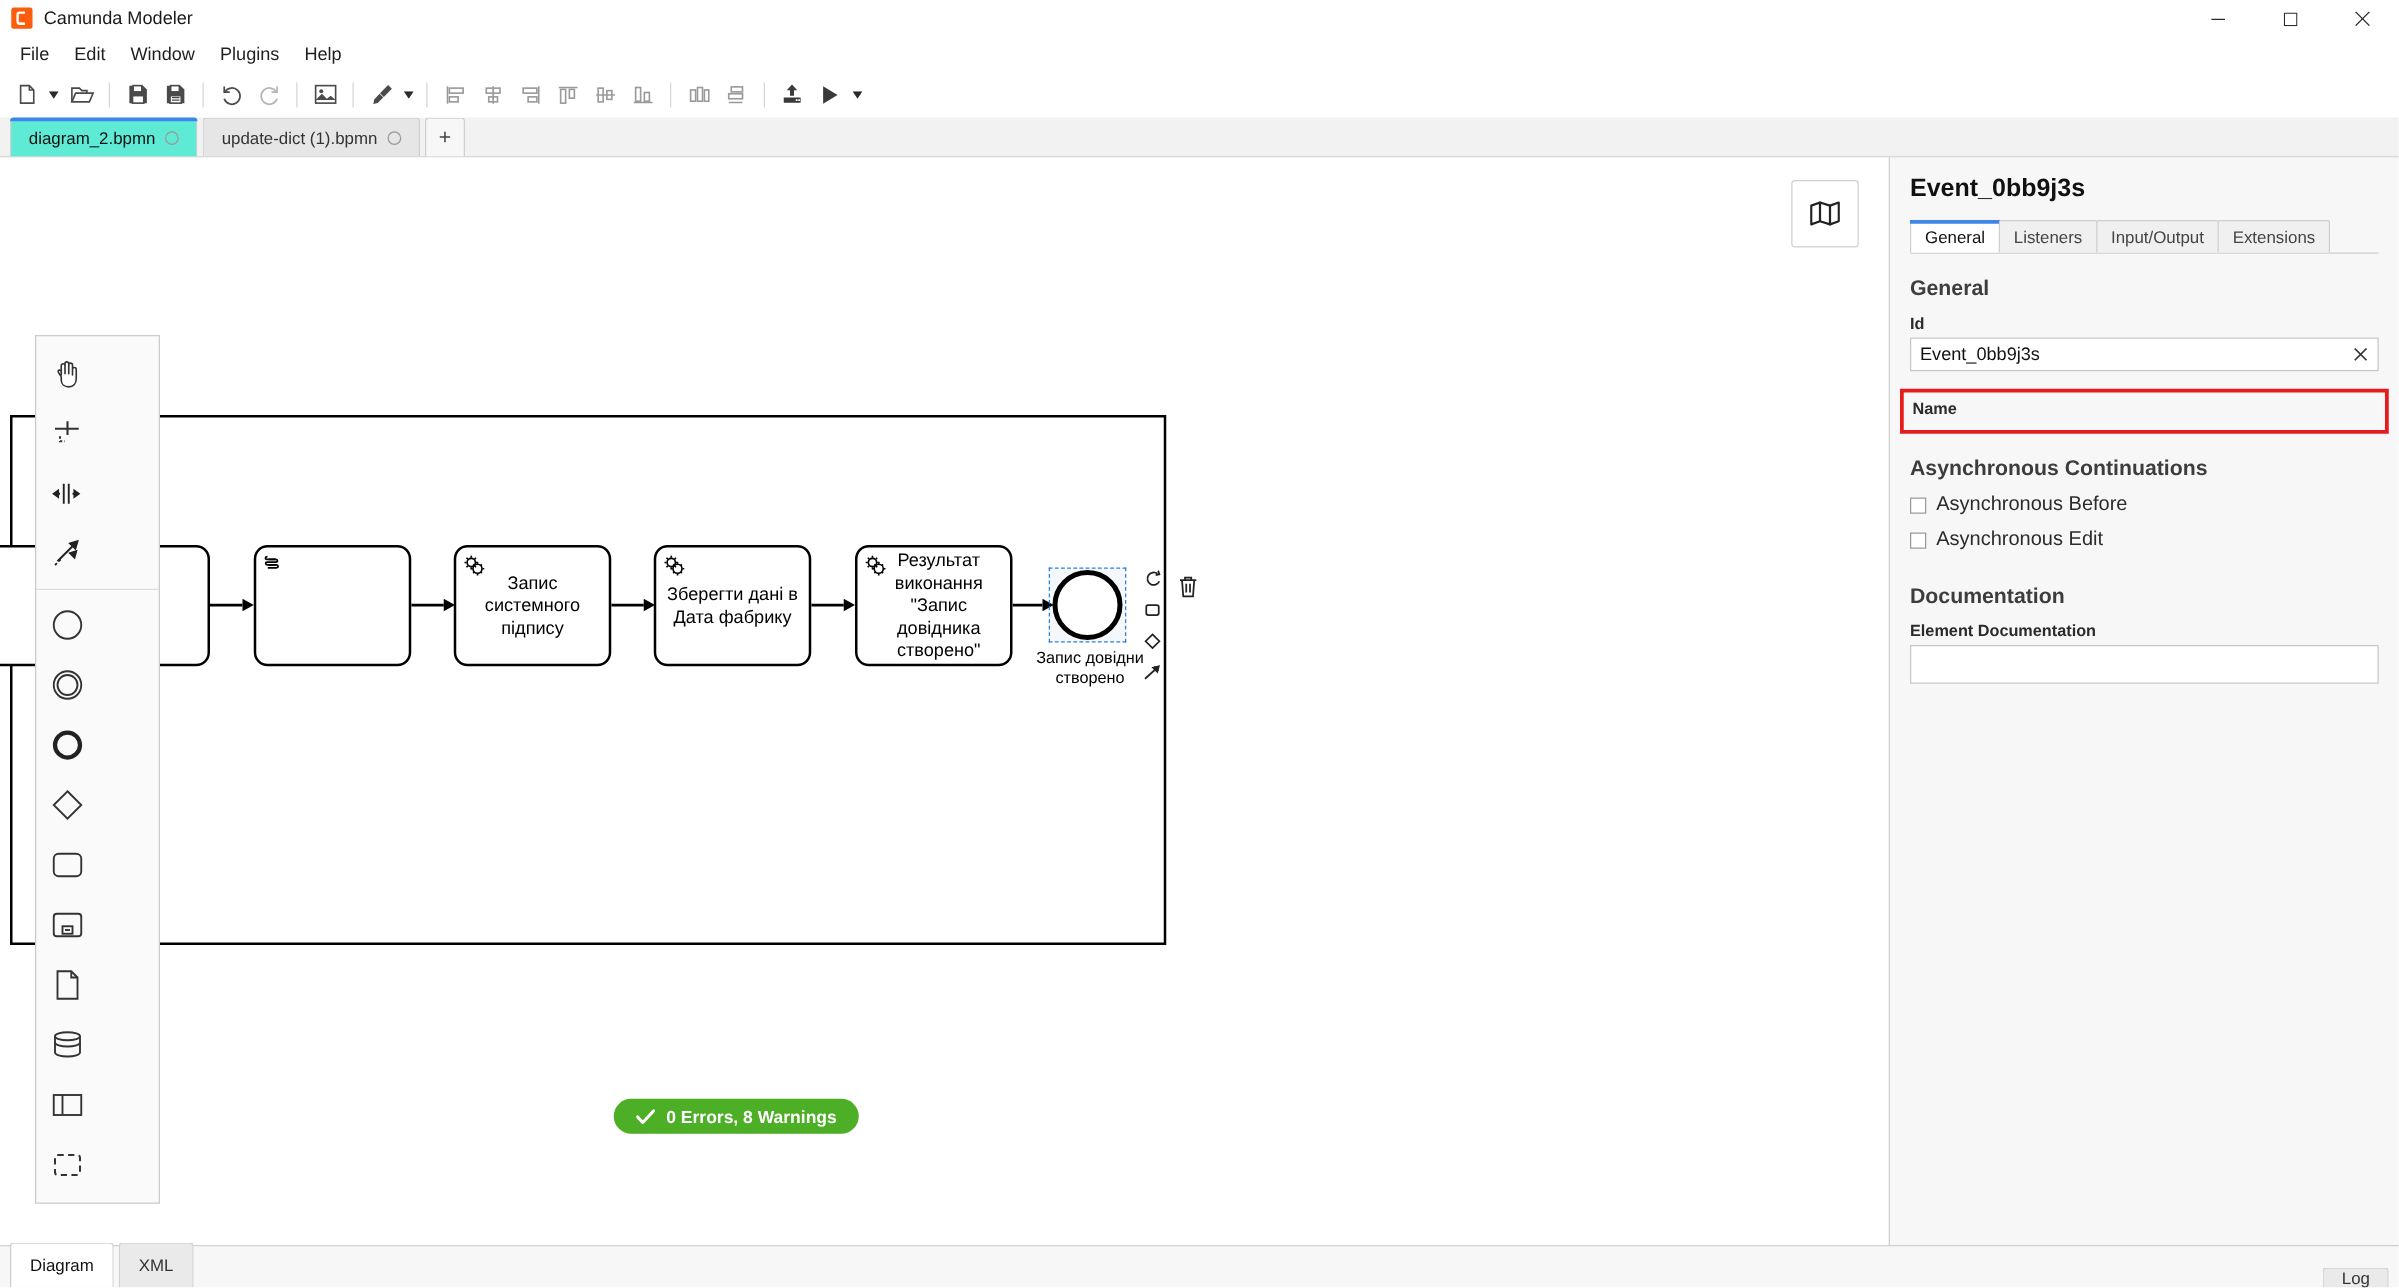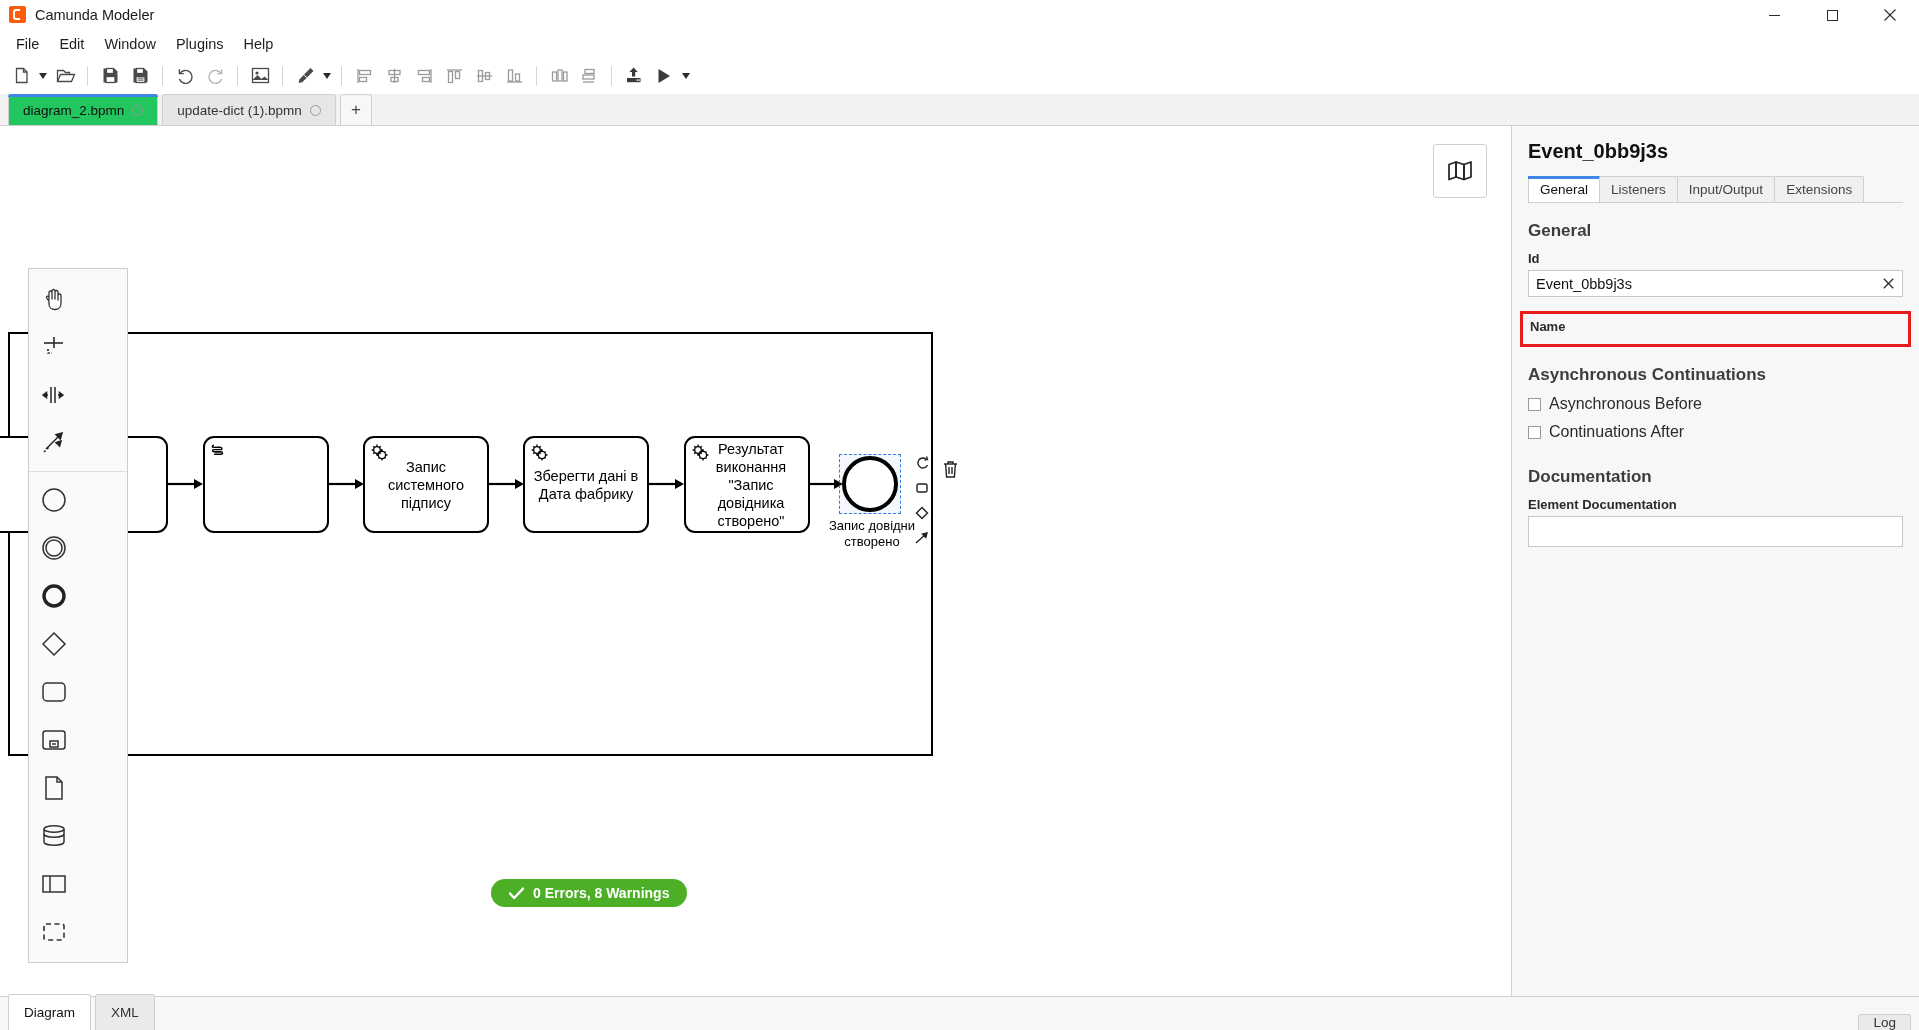--- a/index.html
+++ b/index.html
@@ -71,21 +71,21 @@
     height: 32px; flex: 0 0 32px;
     display: flex; align-items: flex-end;
     background: #f2f2f2; border-bottom: 1px solid #d0d0d0; padding-left: 8px;
   }
   .tab {
     height: 31px; display: flex; align-items: center; gap: 8px;
     padding: 0 14px; font-size: 13.5px; color: #333;
     background: #e6e6e6; border: 1px solid #d0d0d0; border-bottom: none;
     margin-right: 4px; position: relative; border-radius: 3px 3px 0 0;
   }
-  .tab.active { background: #22c55e; color: #111; align-items: center; }
+  .tab.active { background: #5eead4; color: #111; align-items: center; }
   .tab.active::before {
     content: ""; position: absolute; left: -1px; right: -1px; top: -1px;
     height: 3px; background: #3e87e8; border-radius: 3px 3px 0 0;
   }
   .tab-dot {
     width: 11px; height: 11px; border: 1.4px solid #9a9a9a; border-radius: 50%;
     flex: 0 0 auto;
   }
   .tab-add {
     width: 32px; height: 31px; display: flex; align-items: center; justify-content: center;
@@ -706,21 +706,21 @@
       </div>
 
       <div class="sec-head">Asynchronous Continuations</div>
 
       <div class="chk-row">
         <span class="chk-box"></span>
         <span class="chk-label">Asynchronous Before</span>
       </div>
       <div class="chk-row">
         <span class="chk-box"></span>
-        <span class="chk-label">Continuations After</span>
+        <span class="chk-label">Asynchronous Edit</span>
       </div>
 
       <div class="sec-head" style="margin-top:26px;">Documentation</div>
       <div class="fld-label">Element Documentation</div>
       <textarea class="fld-ta tall" style=""></textarea>
     </div>
   </div>
 
   <div class="footer">
     <div class="footer-tabs">

